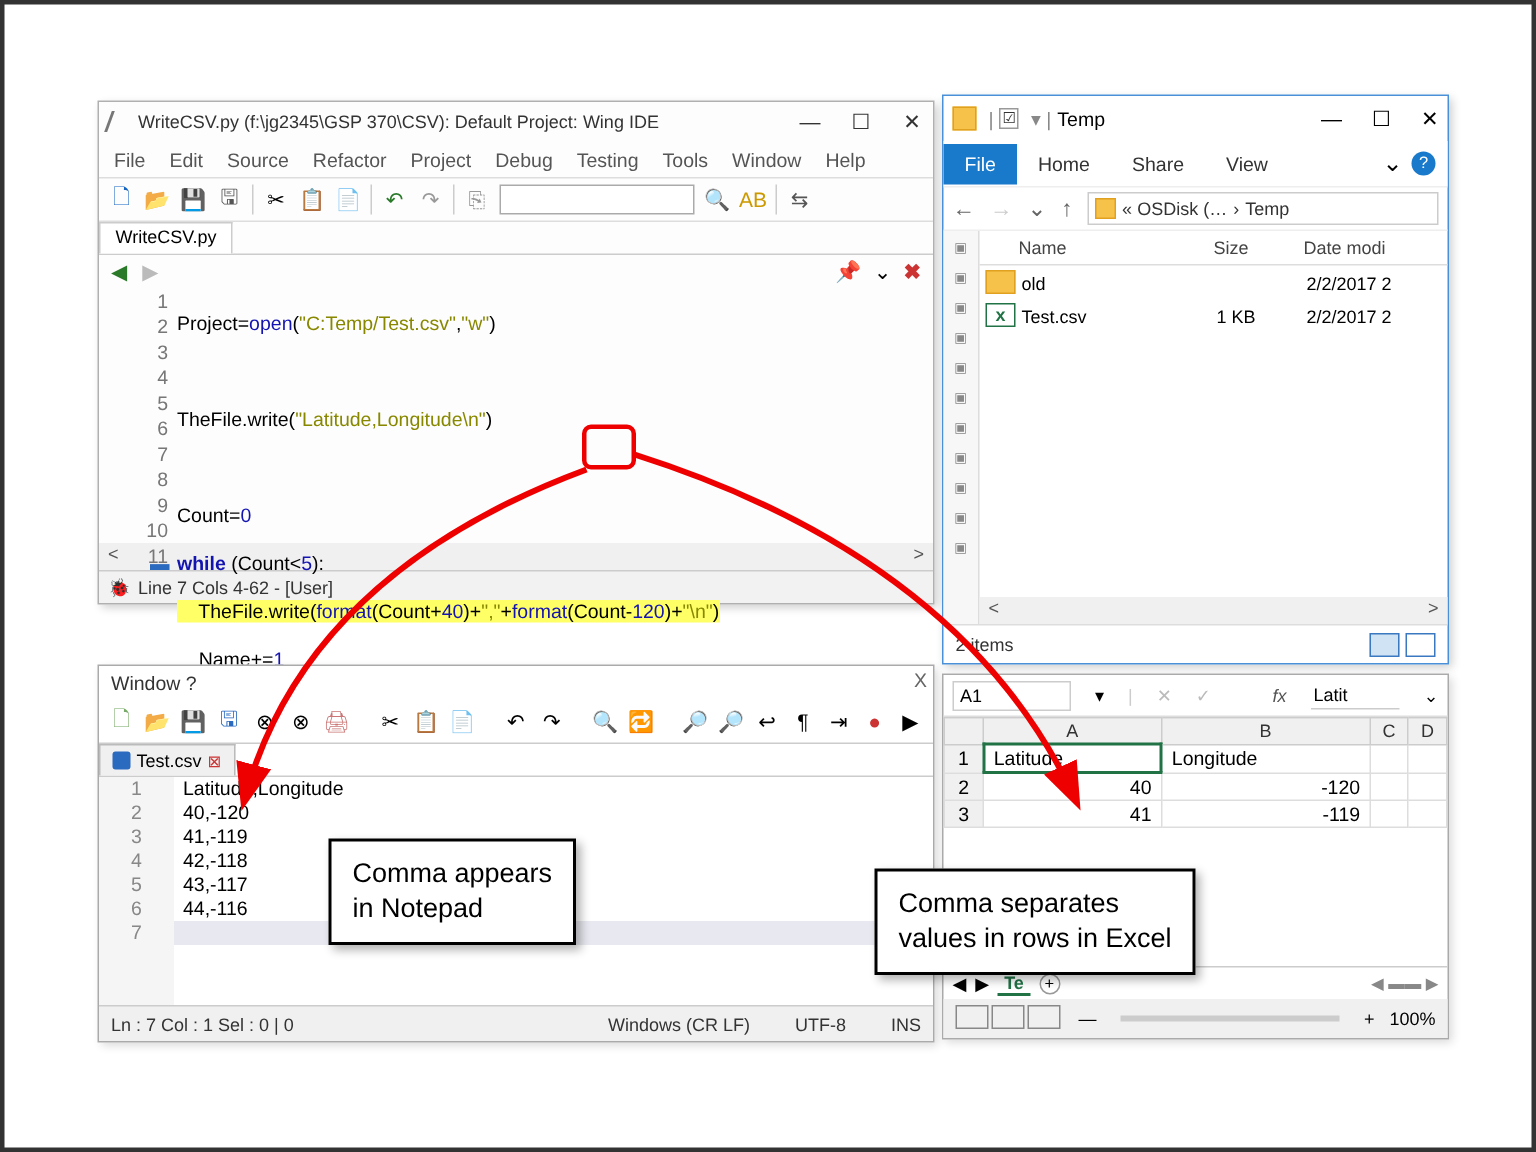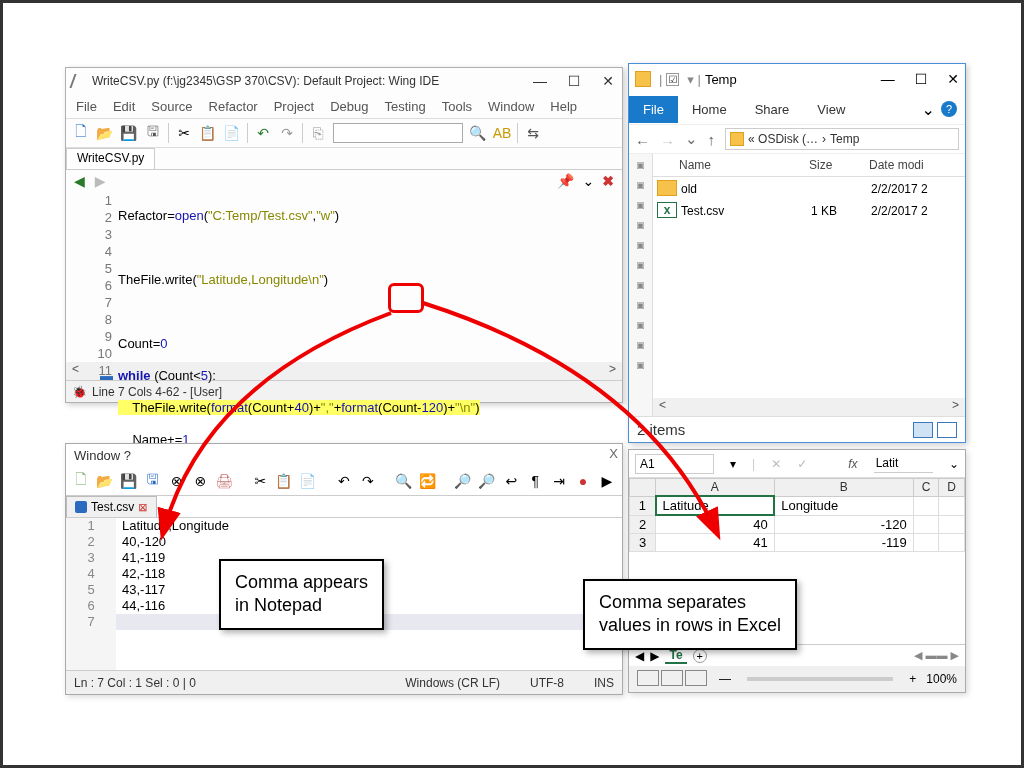--- a/index.html
+++ b/index.html
@@ -57,21 +57,21 @@
 .expl-side { width:24px; background:#f7f7f7; border-right:1px solid #ddd; display:flex;flex-direction:column;align-items:center;gap:10px;padding-top:6px;font-size:9px;color:#888;}
 .expl-main { flex:1; font-size:12px;}
 .expl-hdr { display:flex; border-bottom:1px solid #ddd; color:#444;}
 .expl-hdr div{padding:4px 6px;}
 .expl-row { display:flex; align-items:flex-end; padding:3px 0;}
 .expl-row .ic{width:20px;height:16px;margin:0 4px;}
 .expl-row .fold{background:#f7c24a;border:1px solid #e0a020;}
 .expl-row .xls{color:#217346;font-size:12px;border:1px solid #217346;display:inline-flex;align-items:center;justify-content:center;font-weight:bold;}
 .col-name{width:130px;}.col-size{width:60px;}.col-date{flex:1;}
 .expl-sb{height:18px;background:#f0f0f0;display:flex;padding:0 6px;font-size:12px;color:#555;}
-.expl-status{height:26px;border-top:1px solid #ddd;display:flex;align-items:center;padding:0 8px;font-size:15px;color:#333;}
+.expl-status{height:26px;border-top:1px solid #ddd;display:flex;align-items:center;padding:0 8px;font-size:12px;color:#333;}
 .expl-status .views{margin-left:auto;display:flex;gap:4px;}
 .expl-status .vw{width:20px;height:16px;border:1px solid #3a78c0;}
 
 
 .npp { position:absolute; left:62px; top:440px; width:558px; height:252px; border:1px solid #aaa; background:#fff; box-shadow: 2px 2px 6px rgba(0,0,0,.15);}
 .npp-menu { height:22px; font-size:13px; color:#333; padding:4px 8px;}
 .npp-tb { height:30px; border-bottom:1px solid #ccc; display:flex; align-items:center; padding:0 6px; gap:6px;}
 .npp-tb .ic{width:18px;height:18px;display:inline-flex;align-items:center;justify-content:center;font-size:14px;}
 .npp-tabbar{height:22px;display:flex;border-bottom:1px solid #ccc;}
 .npp-tab{background:#f0f0f0;border:1px solid #bbb;border-bottom:none;padding:2px 8px;font-size:12px;display:flex;align-items:center;gap:4px;}
@@ -178,21 +178,21 @@
         <div>4</div>
         <div>5</div>
         <div>6</div>
         <div>7</div>
         <div>8</div>
         <div>9</div>
         <div>10</div>
         <div>11</div>
     </div>
     <div class="wing-src">
-<div class="ln"><span>Refactor=</span><span class="fn">open</span><span>(</span><span class="str">"C:Temp/Test.csv"</span><span>,</span><span class="str">"w"</span><span>)</span></div>
+<div class="ln"><span>Project=</span><span class="fn">open</span><span>(</span><span class="str">"C:Temp/Test.csv"</span><span>,</span><span class="str">"w"</span><span>)</span></div>
 <div class="ln"></div>
 <div class="ln"><span>TheFile.write(</span><span class="str">"Latitude,Longitude\n"</span><span>)</span></div>
 <div class="ln"></div>
 <div class="ln"><span>Count=</span><span class="num">0</span></div>
 <div class="ln"><span style="color:#2a6abf;position:absolute;left:-18px">▬</span><span class="kw">while</span><span> (Count&lt;</span><span class="num">5</span><span>):</span></div>
 <div class="ln"><span class="hl"><span>    TheFile.write(</span><span class="fn">format</span><span>(Count+</span><span class="num">40</span><span>)+</span><span class="str">","</span><span>+</span><span class="fn">format</span><span>(Count-</span><span class="num">120</span><span>)+</span><span class="str">"\n"</span><span>)</span></span></div>
 <div class="ln"><span>    Name+=</span><span class="num">1</span></div>
 <div class="ln"></div>
 <div class="ln"><span>TheFile.close()</span></div>
 <div class="ln"></div>

